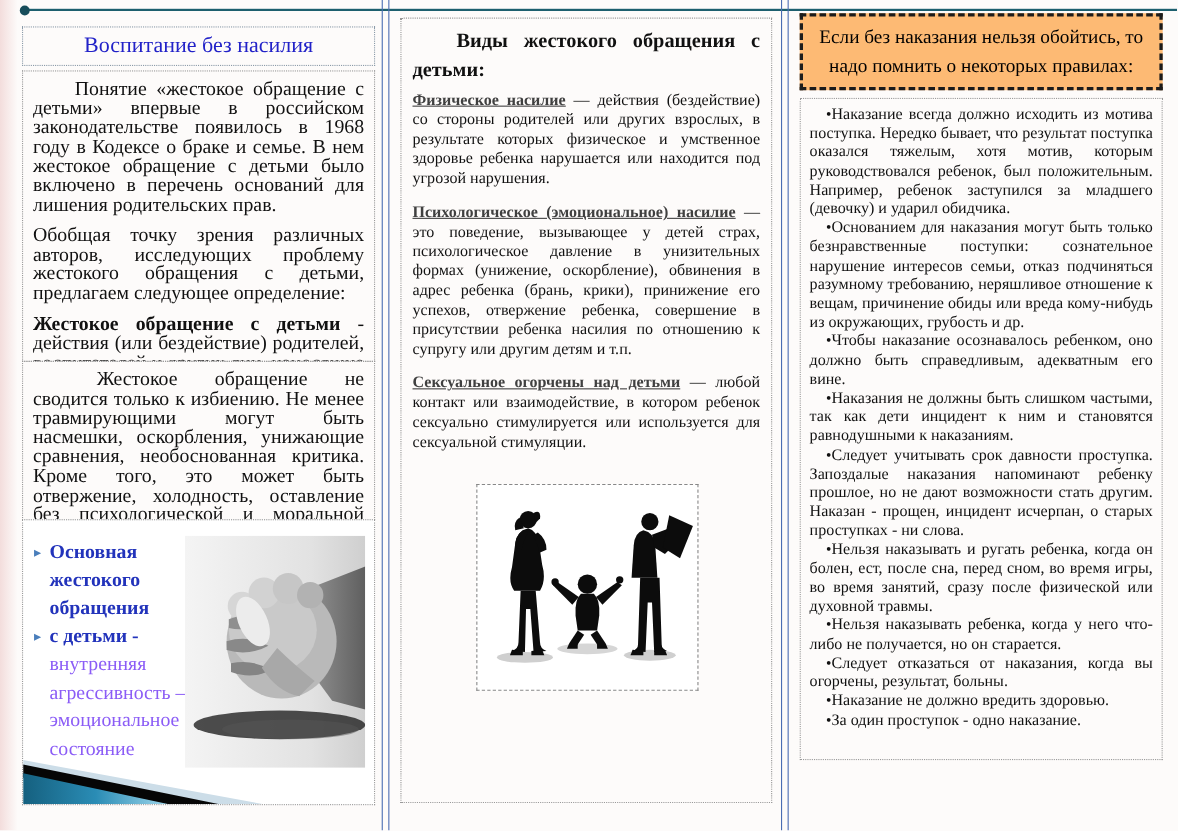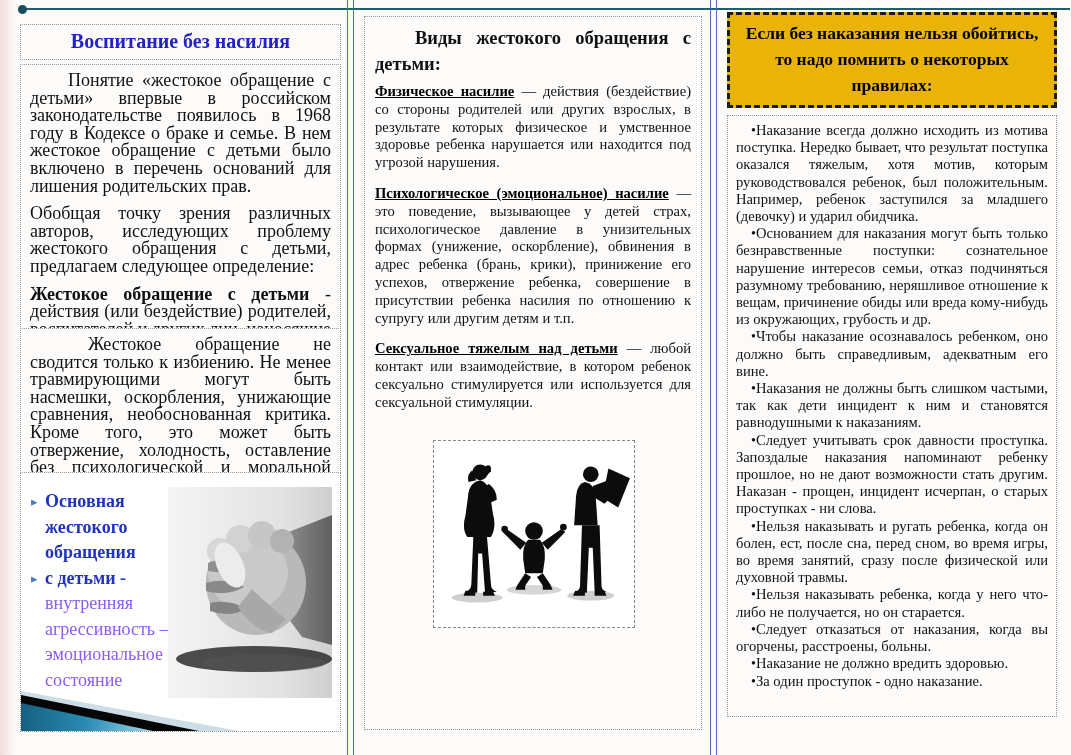--- a/index.html
+++ b/index.html
@@ -16,21 +16,21 @@
   
   .top-rule{position:absolute;left:24px;top:8px;width:1046px;height:2px;background:#1d5f6e;}
   .top-rule-dot{position:absolute;left:18px;top:5px;width:9px;height:9px;border-radius:50%;background:#174d5b;}
   
   .divider{position:absolute;top:0;bottom:0;width:1px;background:#4a6db3;}
   .div1a{left:347px}.div1b{left:353px}.div2a{left:710px}.div2b{left:716px}
 
   
   .col1{position:absolute;left:20px;top:24px;width:321px;}
   .title-box{border:1px dotted #8a9aa8;text-align:center;padding:5px 4px 6px;
-    font-weight:bold;font-size:20px;color:#2222c8;}
+    font-weight:normal;font-size:20px;color:#2222c8;}
   .box{border:1px dotted #999;padding:7px 9px;font-size:18px;line-height:17.6px;
     text-align:justify;overflow:hidden;}
   .box1{margin-top:4px;height:249px;}
   .box2{margin-top:-1px;height:129px;}
   .box p{margin:0 0 10px 0;}
   .box p:last-child{margin-bottom:0;}
   .indent1{text-indent:38px;}
   .indent2{text-indent:58px;}
   .bold-lead{font-weight:bold;}
   
@@ -43,29 +43,29 @@
   .slide-black{color:#8b5cf6;font-weight:normal;}
   .fist-img{position:absolute;right:8px;top:14px;width:164px;height:211px;}
   .swoosh{position:absolute;left:0;bottom:0;width:322px;height:46px;}
 
   
   .col2{position:absolute;left:364px;top:16px;width:316px;height:696px;
     border:1px dotted #999;padding:8px 10px;overflow:hidden;}
   .col2-title{margin:0 0 6px 0;font-weight:bold;font-size:18.5px;line-height:26px;
     text-align:justify;text-indent:40px;}
   .mid-item{margin:0 0 13px 0;font-size:14.6px;line-height:17.8px;text-align:justify;}
-  .mid-term{color:#000000;font-weight:bold;text-decoration:underline;}
+  .mid-term{color:#404040;font-weight:bold;text-decoration:underline;}
   .sil-box{border:1px dashed #888;width:200px;height:186px;margin:28px 0 0 58px;
     background:#fff;}
   .sil-box svg{width:100%;height:100%;display:block;}
 
   
   .col3{position:absolute;left:727px;top:12px;width:330px;}
-  .gray-box{background:#eab308;border:3px dashed #1c1c1c;padding:5px 10px 7px;
-    text-align:center;font-weight:bold;font-size:17.5px;line-height:26px;color:#000;}
+  .gray-box{background:#fdba74;border:3px dashed #1c1c1c;padding:5px 10px 7px;
+    text-align:center;font-weight:normal;font-size:17.5px;line-height:26px;color:#000;}
   .rules-box{border:1px dotted #999;margin-top:7px;padding:6px 8px;height:588px;
     font-size:14.6px;line-height:17.2px;text-align:justify;overflow:hidden;}
   .rule{margin:0;text-indent:15px;}
   .rule .dot{font-size:14px;}
 </style>
 </head>
 <body>
 
 <div class="page">
   <div class="edge-left"></div>
@@ -150,21 +150,21 @@
         <polygon points="0,18 132,46 0,46" fill="url(#teal)"></polygon>
       </svg>
     </div>
   </div>
 
   <div class="col2">
     <p class="col2-title">Виды жестокого обращения с детьми:</p>
     <div>
         <p class="mid-item"><span class="mid-term">Физическое насилие</span><span> — действия (бездействие) со стороны родителей или других взрослых, в результате которых физическое и умственное здоровье ребенка нарушается или находится под угрозой нарушения.</span></p>
         <p class="mid-item"><span class="mid-term">Психологическое (эмоциональное) насилие</span><span> — это поведение, вызывающее у детей страх, психологическое давление в унизительных формах (унижение, оскорбление), обвинения в адрес ребенка (брань, крики), принижение его успехов, отвержение ребенка, совершение в присутствии ребенка насилия по отношению к супругу или другим детям и т.п.</span></p>
-        <p class="mid-item"><span class="mid-term">Сексуальное тяжелым над детьми</span><span> — любой контакт или взаимодействие, в котором ребенок сексуально стимулируется или используется для сексуальной стимуляции.</span></p>
+        <p class="mid-item"><span class="mid-term">Сексуальное огорчены над детьми</span><span> — любой контакт или взаимодействие, в котором ребенок сексуально стимулируется или используется для сексуальной стимуляции.</span></p>
       </div>
 
     <div class="sil-box">
       <svg viewBox="0 0 200 190" aria-hidden="true">
 
         <ellipse cx="42" cy="160" rx="26" ry="5" fill="#cfcfcf"></ellipse>
         <ellipse cx="100" cy="152" rx="28" ry="5" fill="#d6d6d6"></ellipse>
         <ellipse cx="158" cy="158" rx="24" ry="5" fill="#cfcfcf"></ellipse>
         <g fill="#0c0c0c">
 
@@ -204,18 +204,18 @@
   <div class="col3">
     <div class="gray-box">Если без наказания нельзя обойтись, то надо помнить о некоторых правилах:</div>
     <div class="rules-box">
         <p class="rule"><span class="dot">•</span><span>Наказание всегда должно исходить из мотива поступка. Нередко бывает, что результат поступка оказался тяжелым, хотя мотив, которым руководствовался ребенок, был положительным. Например, ребенок заступился за младшего (девочку) и ударил обидчика.</span></p>
         <p class="rule"><span class="dot">•</span><span>Основанием для наказания могут быть только безнравственные поступки: сознательное нарушение интересов семьи, отказ подчиняться разумному требованию, неряшливое отношение к вещам, причинение обиды или вреда кому-нибудь из окружающих, грубость и др.</span></p>
         <p class="rule"><span class="dot">•</span><span>Чтобы наказание осознавалось ребенком, оно должно быть справедливым, адекватным его вине.</span></p>
         <p class="rule"><span class="dot">•</span><span>Наказания не должны быть слишком частыми, так как дети инцидент к ним и становятся равнодушными к наказаниям.</span></p>
         <p class="rule"><span class="dot">•</span><span>Следует учитывать срок давности проступка. Запоздалые наказания напоминают ребенку прошлое, но не дают возможности стать другим. Наказан - прощен, инцидент исчерпан, о старых проступках - ни слова.</span></p>
         <p class="rule"><span class="dot">•</span><span>Нельзя наказывать и ругать ребенка, когда он болен, ест, после сна, перед сном, во время игры, во время занятий, сразу после физической или духовной травмы.</span></p>
         <p class="rule"><span class="dot">•</span><span>Нельзя наказывать ребенка, когда у него что-либо не получается, но он старается.</span></p>
-        <p class="rule"><span class="dot">•</span><span>Следует отказаться от наказания, когда вы огорчены, расстроены, больны.</span></p>
+        <p class="rule"><span class="dot">•</span><span>Следует отказаться от наказания, когда вы огорчены, результат, больны.</span></p>
         <p class="rule"><span class="dot">•</span><span>Наказание не должно вредить здоровью.</span></p>
         <p class="rule"><span class="dot">•</span><span>За один проступок - одно наказание.</span></p>
       </div>
   </div>
 </div>
 
 </body></html>

